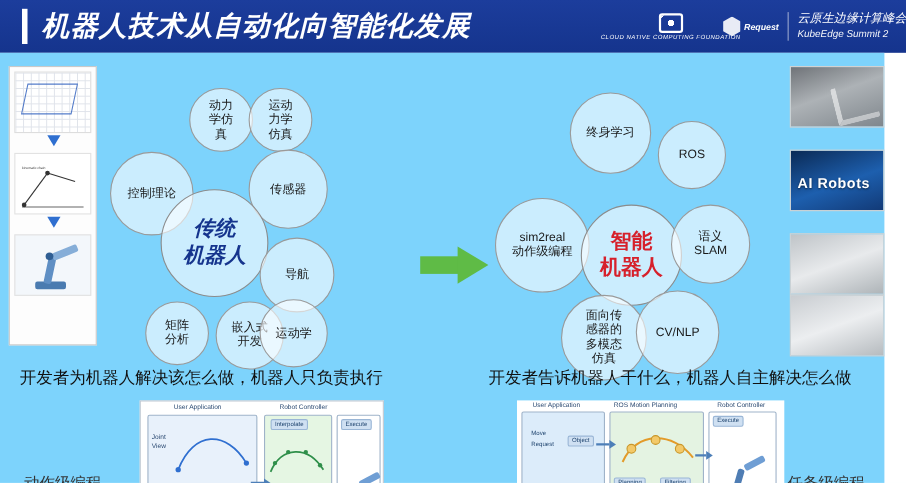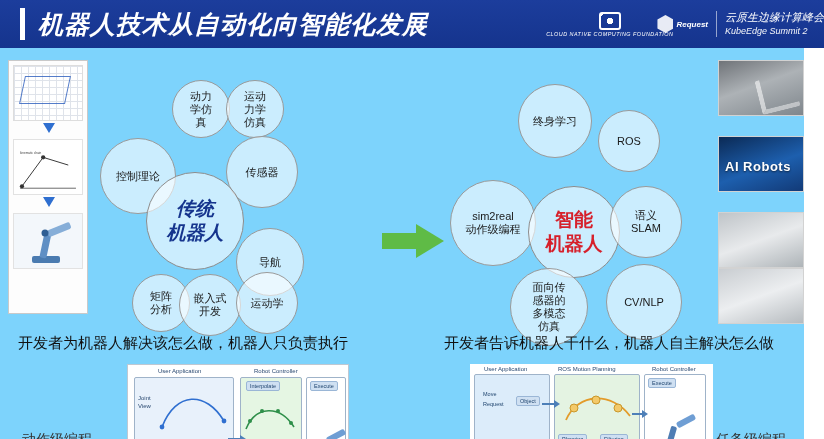--- a/index.html
+++ b/index.html
@@ -368,30 +368,30 @@
     </div>
     <div class="bubble" style="left:134px; top:68px; width:72px; height:72px;">
       <div>传感器</div>
     </div>
     <div class="bubble center blue" style="left:54px; top:104px; width:98px; height:98px;font-style:italic;">
       <div>
         <div>传统</div>
         <div>机器人</div>
       </div>
     </div>
-    <div class="bubble" style="left:144px; top:160px; width:68px; height:68px;align-items:center;">
+    <div class="bubble" style="left:144px; top:148px; width:68px; height:68px;align-items:center;">
       <div>导航</div>
     </div>
     <div class="bubble" style="left:40px; top:206px; width:58px; height:58px;">
       <div>
         <div>矩阵</div>
         <div>分析</div>
       </div>
     </div>
-    <div class="bubble" style="left:87px; top:206px; width:62px; height:62px;">
+    <div class="bubble" style="left:104px; top:206px; width:62px; height:62px;">
       <div>
         <div>嵌入式</div>
         <div>开发</div>
       </div>
     </div>
     <div class="bubble" style="left:144px; top:204px; width:62px; height:62px;">
       <div>运动学</div>
     </div>
   </div>
 
@@ -426,21 +426,21 @@
       </div>
     </div>
     <div class="bubble" style="left:60px; top:200px; width:78px; height:78px;">
       <div>
         <div>面向传</div>
         <div>感器的</div>
         <div>多模态</div>
         <div>仿真</div>
       </div>
     </div>
-    <div class="bubble" style="left:156px; top:196px; width:76px; height:76px;">
+    <div class="bubble" style="left:128px; top:196px; width:76px; height:76px;">
       <div>CV/NLP</div>
     </div>
   </div>
 
   <div class="right-strip">
     <div class="rs-photo p1">
       <div class="rs-arm"></div>
     </div>
     <div class="rs-photo p2">
       <div class="rs-label">AI Robots</div>

